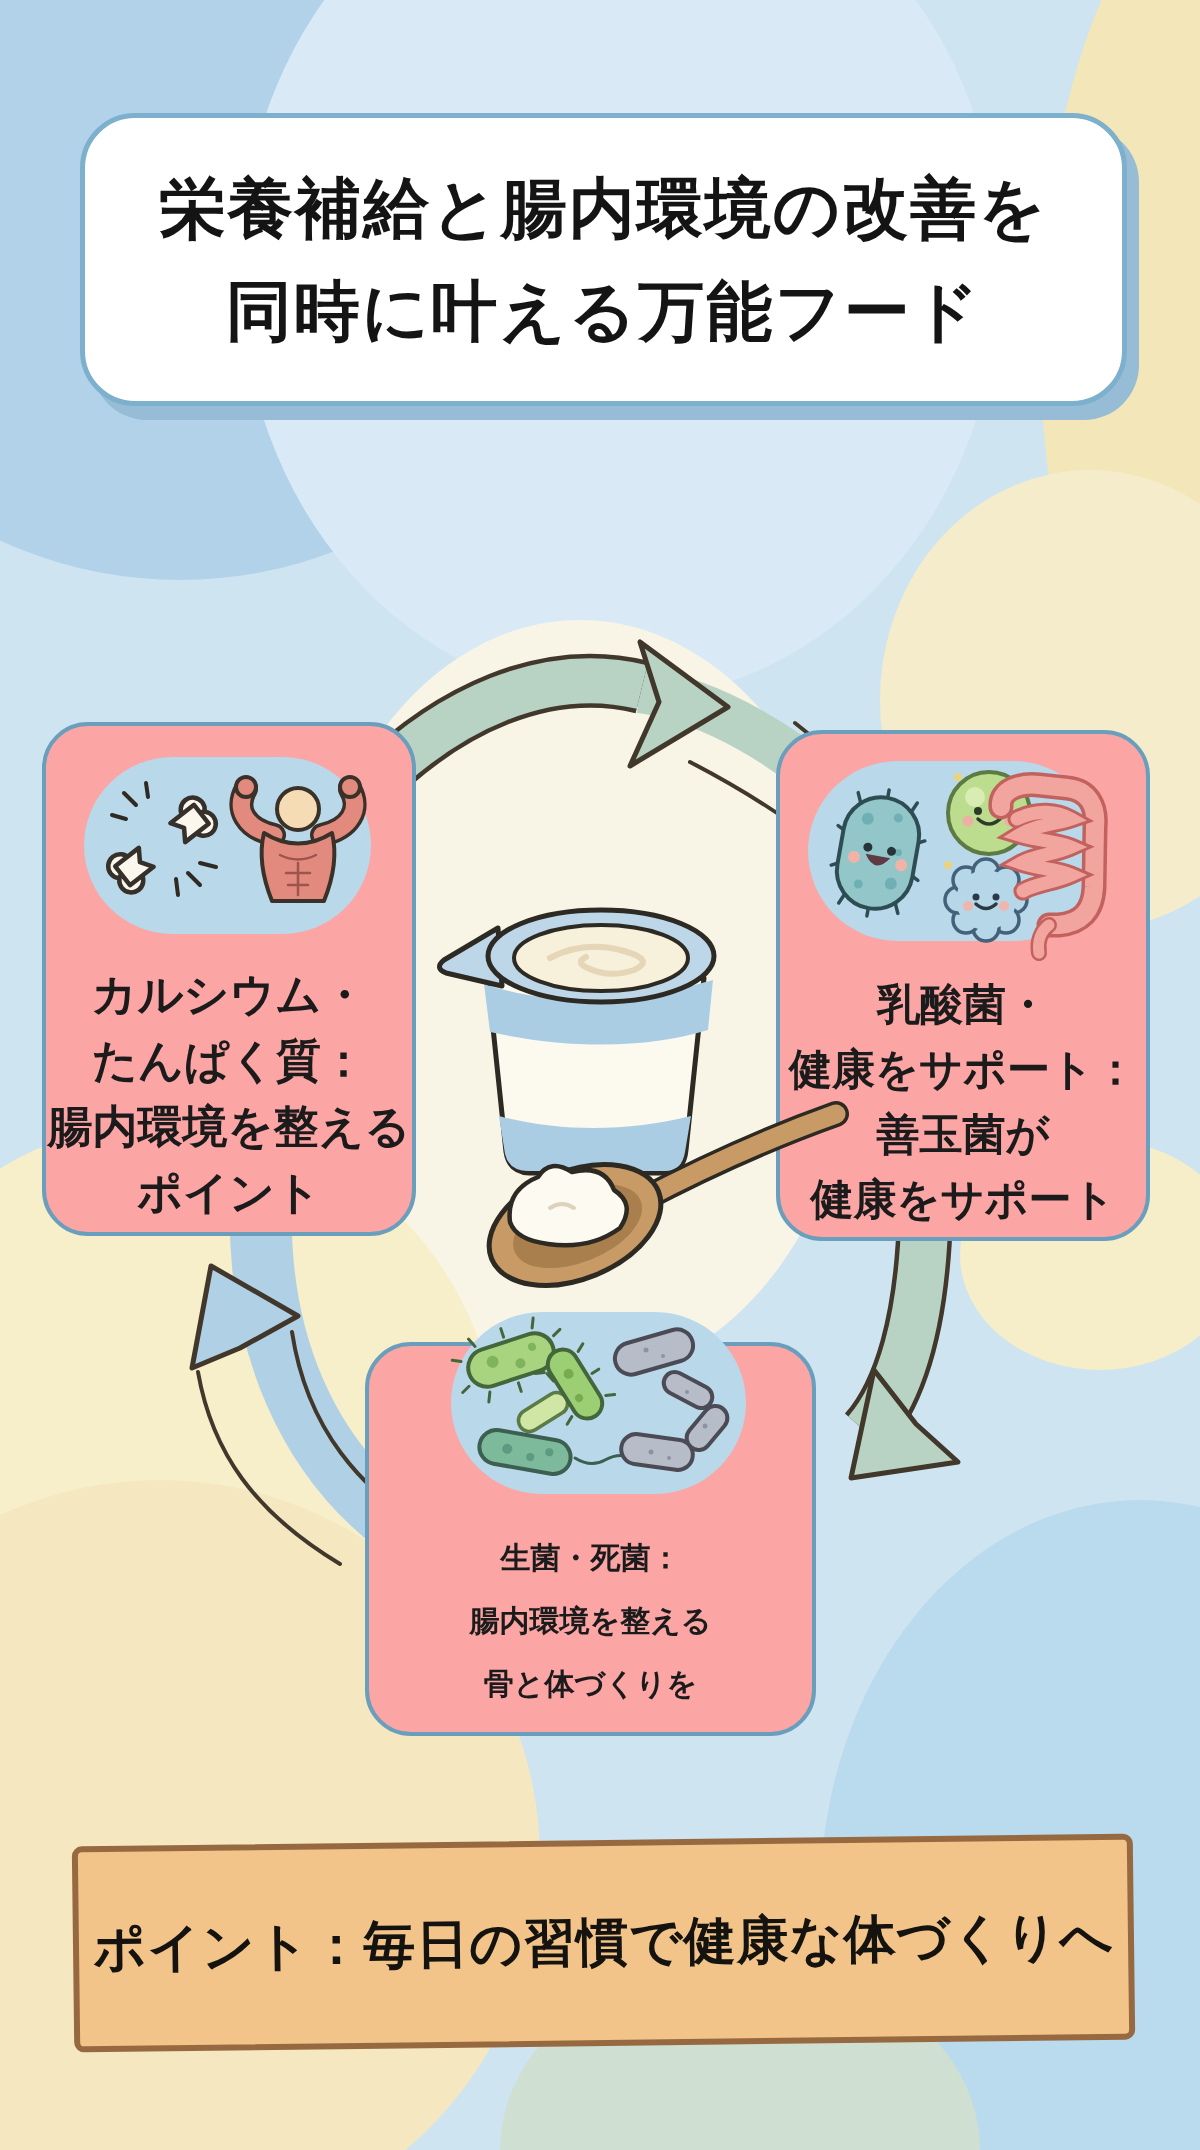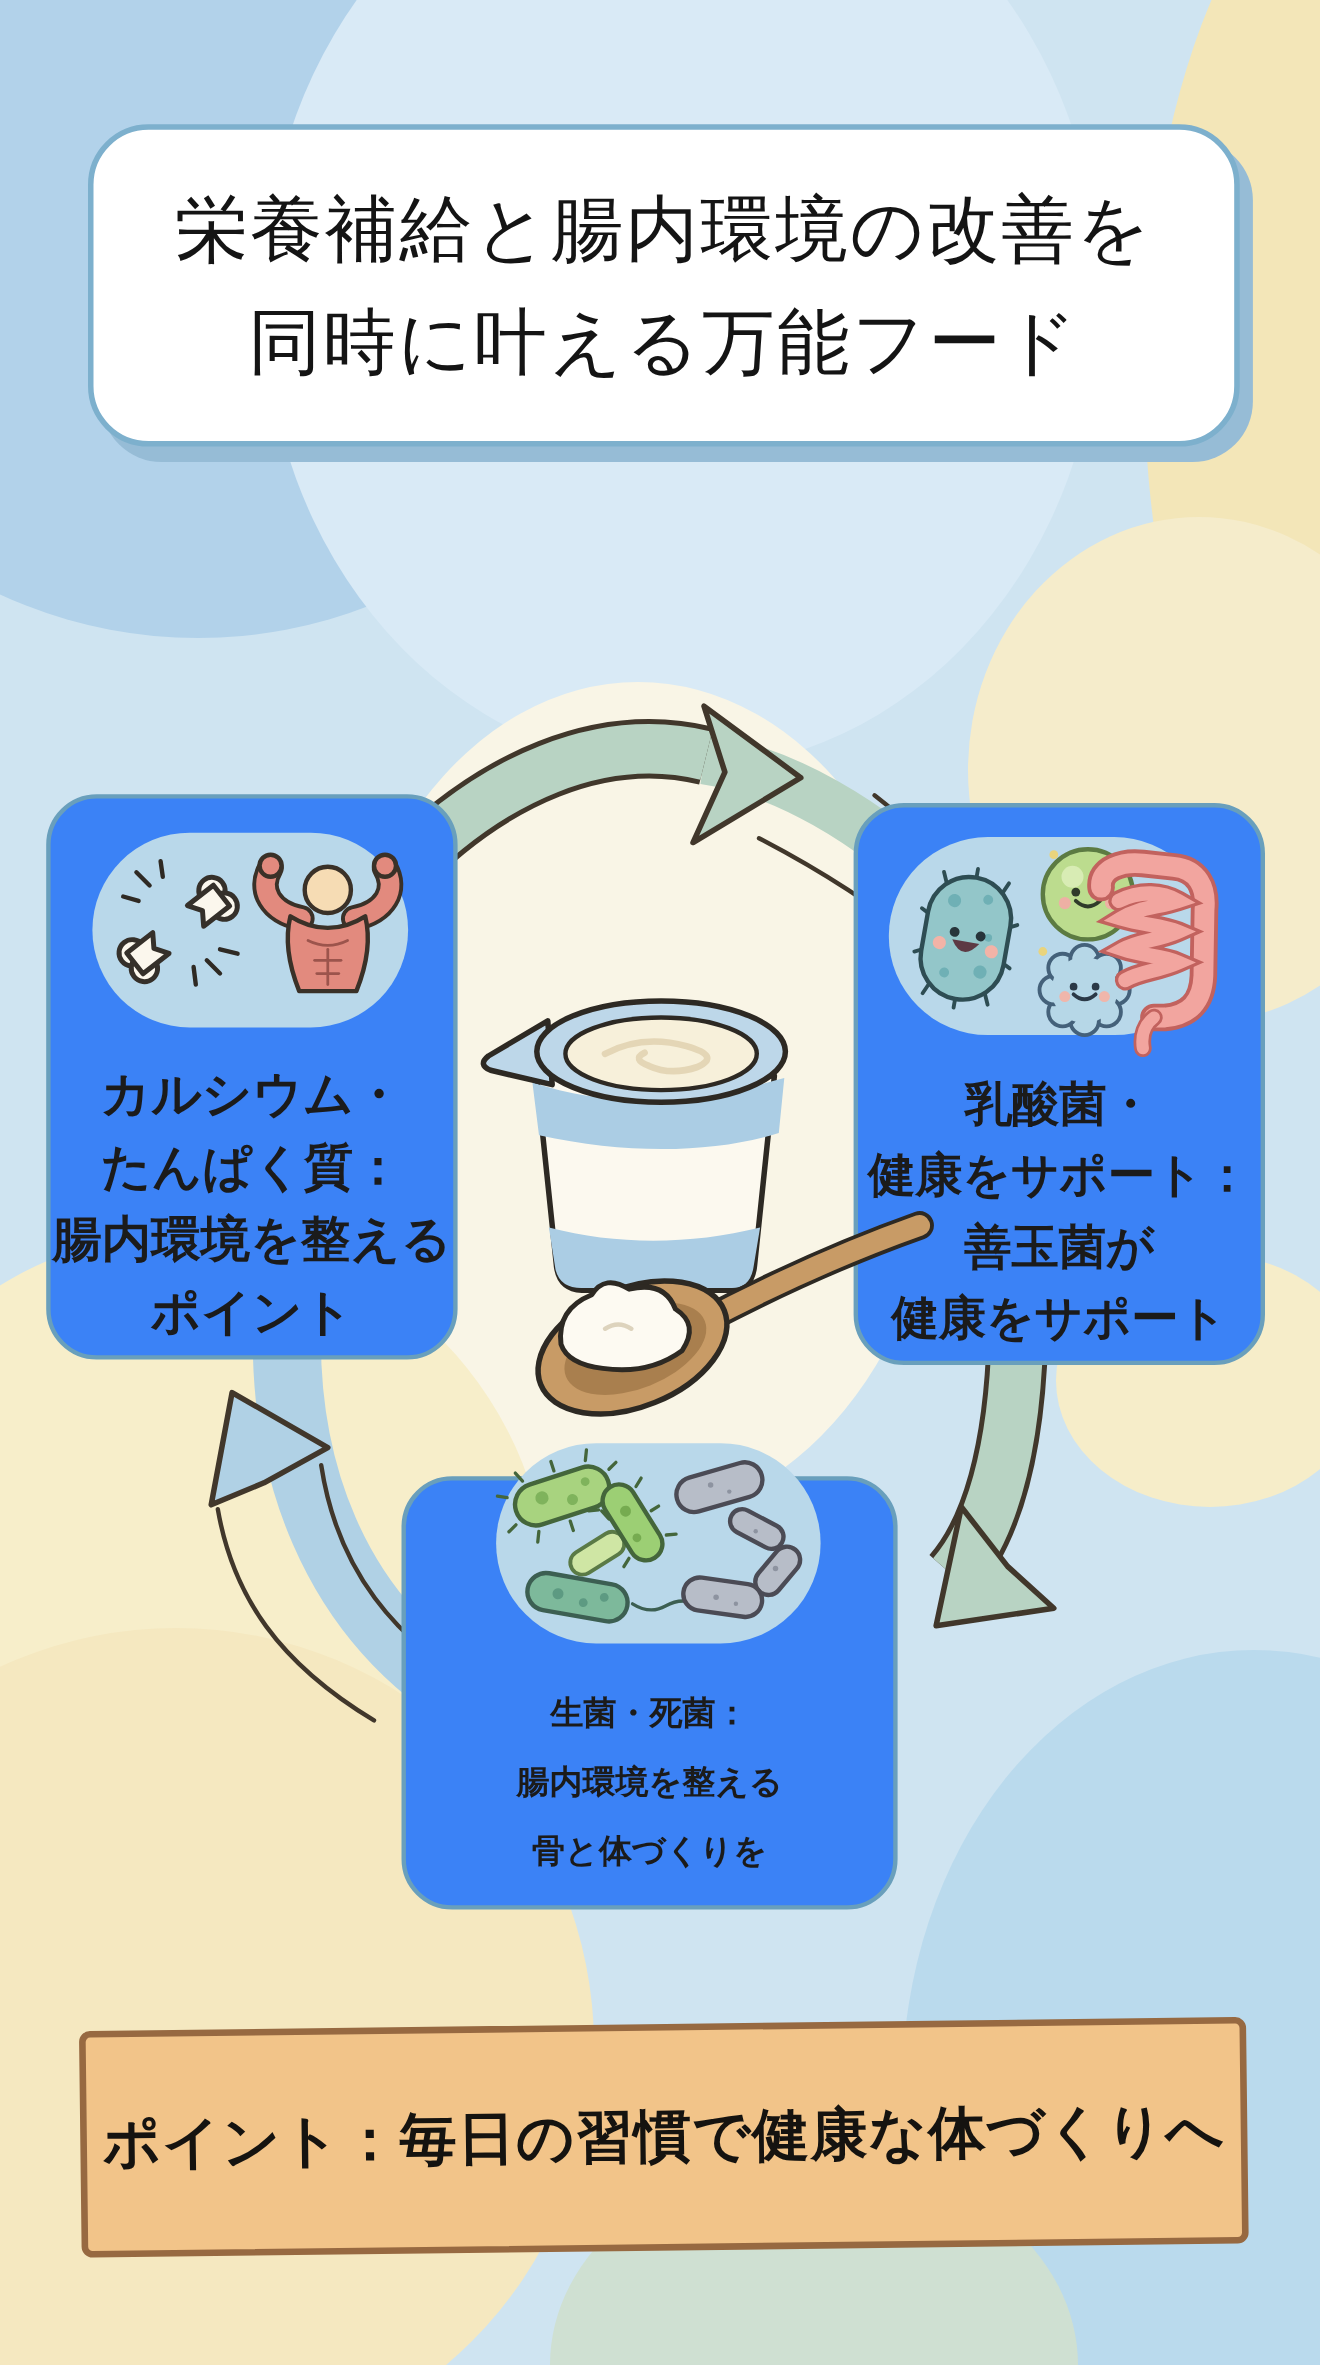--- a/index.html
+++ b/index.html
@@ -5,24 +5,24 @@
   html,body{margin:0;padding:0;background:#9db8cc;}
   .canvas{position:relative;width:1200px;height:2150px;overflow:hidden;
           background:#cfe4f1;font-family:"Liberation Sans","DejaVu Sans",sans-serif;}
   .blob{position:absolute;border-radius:50%;}
   .abs{position:absolute;}
   
   .title-box{position:absolute;left:80px;top:113px;width:1037px;height:283px;
     background:#ffffff;border:5px solid #7db0cd;border-radius:55px;
     box-shadow:12px 14px 0 #96bcd6;display:flex;flex-direction:column;
     align-items:center;justify-content:center;}
-  .title-line{font-size:66px;font-weight:400;color:#141414;letter-spacing:2px;
+  .title-line{font-size:66px;font-weight:700;color:#141414;letter-spacing:2px;
     line-height:1.55;white-space:nowrap;}
   
-  .card{position:absolute;background:#3b82f6;border:4px solid #699fbc;border-radius:46px;}
+  .card{position:absolute;background:#fca5a5;border:4px solid #699fbc;border-radius:46px;}
   .pill{position:absolute;background:#b9d8ea;border-radius:95px;}
   .pill svg{position:absolute;left:0;top:0;overflow:visible;}
   .card-lines{position:absolute;left:0;width:100%;text-align:center;}
   .cl-left{font-size:45px;line-height:66px;}
   .cl-right{font-size:43px;line-height:65px;}
   .cl-bottom{font-size:30px;line-height:63px;}
   .card-lines span{display:block;font-weight:800;color:#1b1b1b;white-space:nowrap;}
   
   .banner{position:absolute;left:73px;top:1840px;width:1049px;height:194px;
     background:#f2c489;border:6px solid #976941;border-radius:10px;

